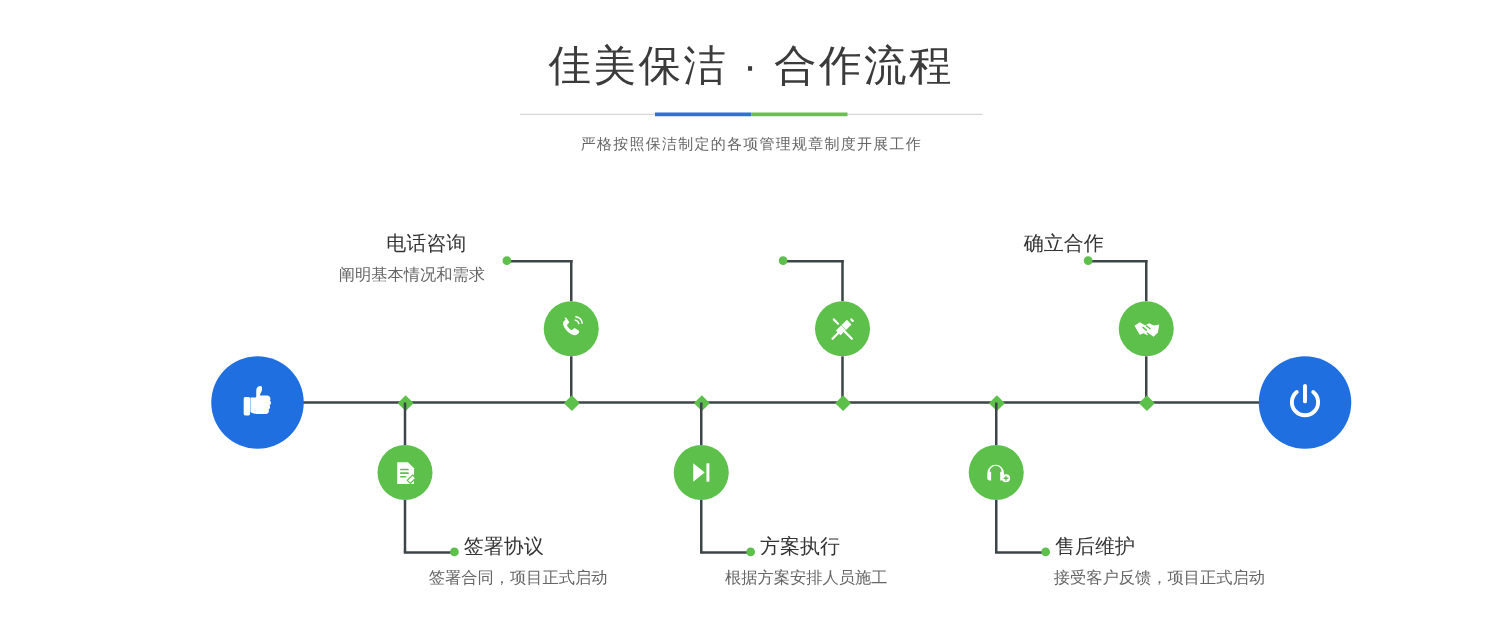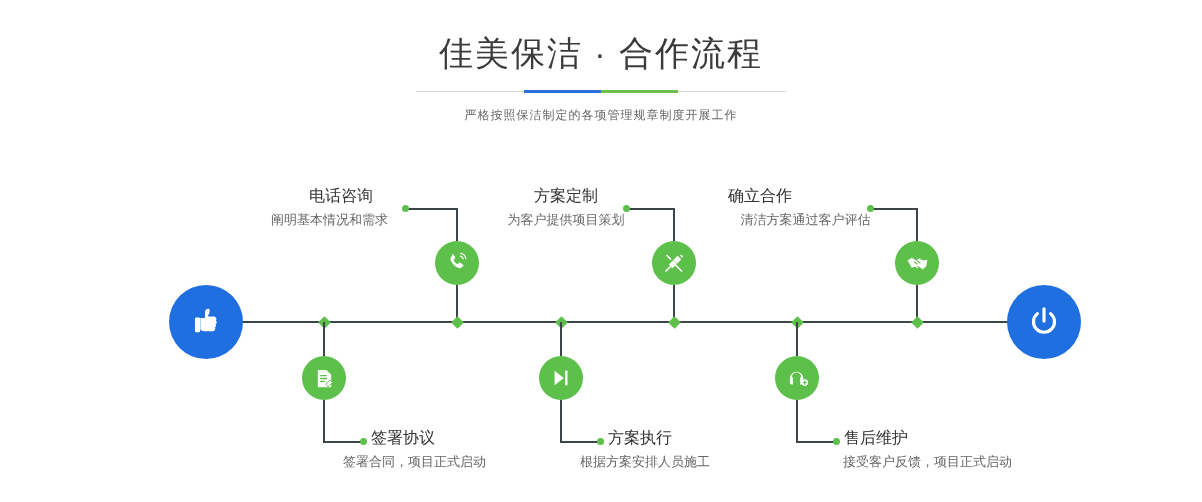--- a/index.html
+++ b/index.html
@@ -244,24 +244,20 @@
         <svg width="24" height="24" viewBox="0 0 24 24" fill="none" stroke="#ffffff" stroke-width="1.7" stroke-linecap="round">
           <path d="M4 20L9.5 14.5"></path>
           <path d="M8 13.5l3-3 2.5 2.5-3 3z" fill="#ffffff"></path>
           <path d="M12.5 9l3-3 2.5 2.5-3 3z" fill="#ffffff"></path>
           <path d="M19 4.5l1.2 1.2"></path>
           <path d="M19.5 20L14 14.5"></path>
           <path d="M5 4.5l3.5 3.5"></path>
         </svg>
       </span>
     </div>
-    <div class="label above" style="left:475px; top:185px;">
-      <div class="lab-title" style="text-align:center; width:150px;">方案定制</div>
-      <div class="lab-desc" style="text-align:center; width:150px;">为客户提供项目策划</div>
-    </div>
 
     <div class="stem" style="left:544px; top:322px; width:2px; height:34px;"></div>
     <div class="circle-icon" style="left:523px; top:356px;">
       <span>
         <svg width="22" height="22" viewBox="0 0 24 24" fill="#ffffff">
           <path d="M5 4l10 8-10 8z"></path>
           <rect x="16.5" y="4" width="2.6" height="16"></rect>
         </svg>
       </span>
     </div>
@@ -281,22 +277,21 @@
     <div class="node-dot" style="left:901px; top:322px;"></div>
     <div class="circle-icon" style="left:879px; top:241px;">
       <span>
         <svg width="25" height="25" viewBox="0 0 24 24" fill="#ffffff">
           <path d="M2.5 9.2l4-2.6 4 2.2 3.3-1.6 3.4 1.9 4.3-.8-1 6.1-3.4 3.3-2.9-2.2-2 1.1-2.6-1.6-3.1 1.2L2.5 9.2z"></path>
           <path d="M9 10.5l2.6 2.1M11.6 9.2l2.8 2.3M13.9 16.2l-1.6-1.3" stroke="#5cc04a" stroke-width="1.1" fill="none" stroke-linecap="round"></path>
         </svg>
       </span>
     </div>
     <div class="label above" style="left:712px; top:185px;">
-      <div class="lab-title" style="text-align:left; width:155px;">确立合作</div>
-      <div class="lab-desc" style="text-align:center; width:155px;">清洁方案通过客户评估</div>
+      <div class="lab-title" style="text-align:right; width:155px;">确立合作</div>
     </div>
 
     <div class="stem" style="left:780px; top:322px; width:2px; height:34px;"></div>
     <div class="circle-icon" style="left:759px; top:356px;">
       <span>
         <svg width="23" height="23" viewBox="0 0 24 24" fill="#ffffff">
           <path d="M4 12a7 7 0 0 1 14 0v4.2a2 2 0 0 1-2 2h-1.2v-7.4H16A5 5 0 0 0 6 10.8h1.2v7.4H6a2 2 0 0 1-2-2V12z"></path>
           <circle cx="19.6" cy="16.3" r="3.4"></circle>
           <path d="M19.6 14.7v3.2M18 16.3h3.2" stroke="#5cc04a" stroke-width="1.1" stroke-linecap="round"></path>
         </svg>

